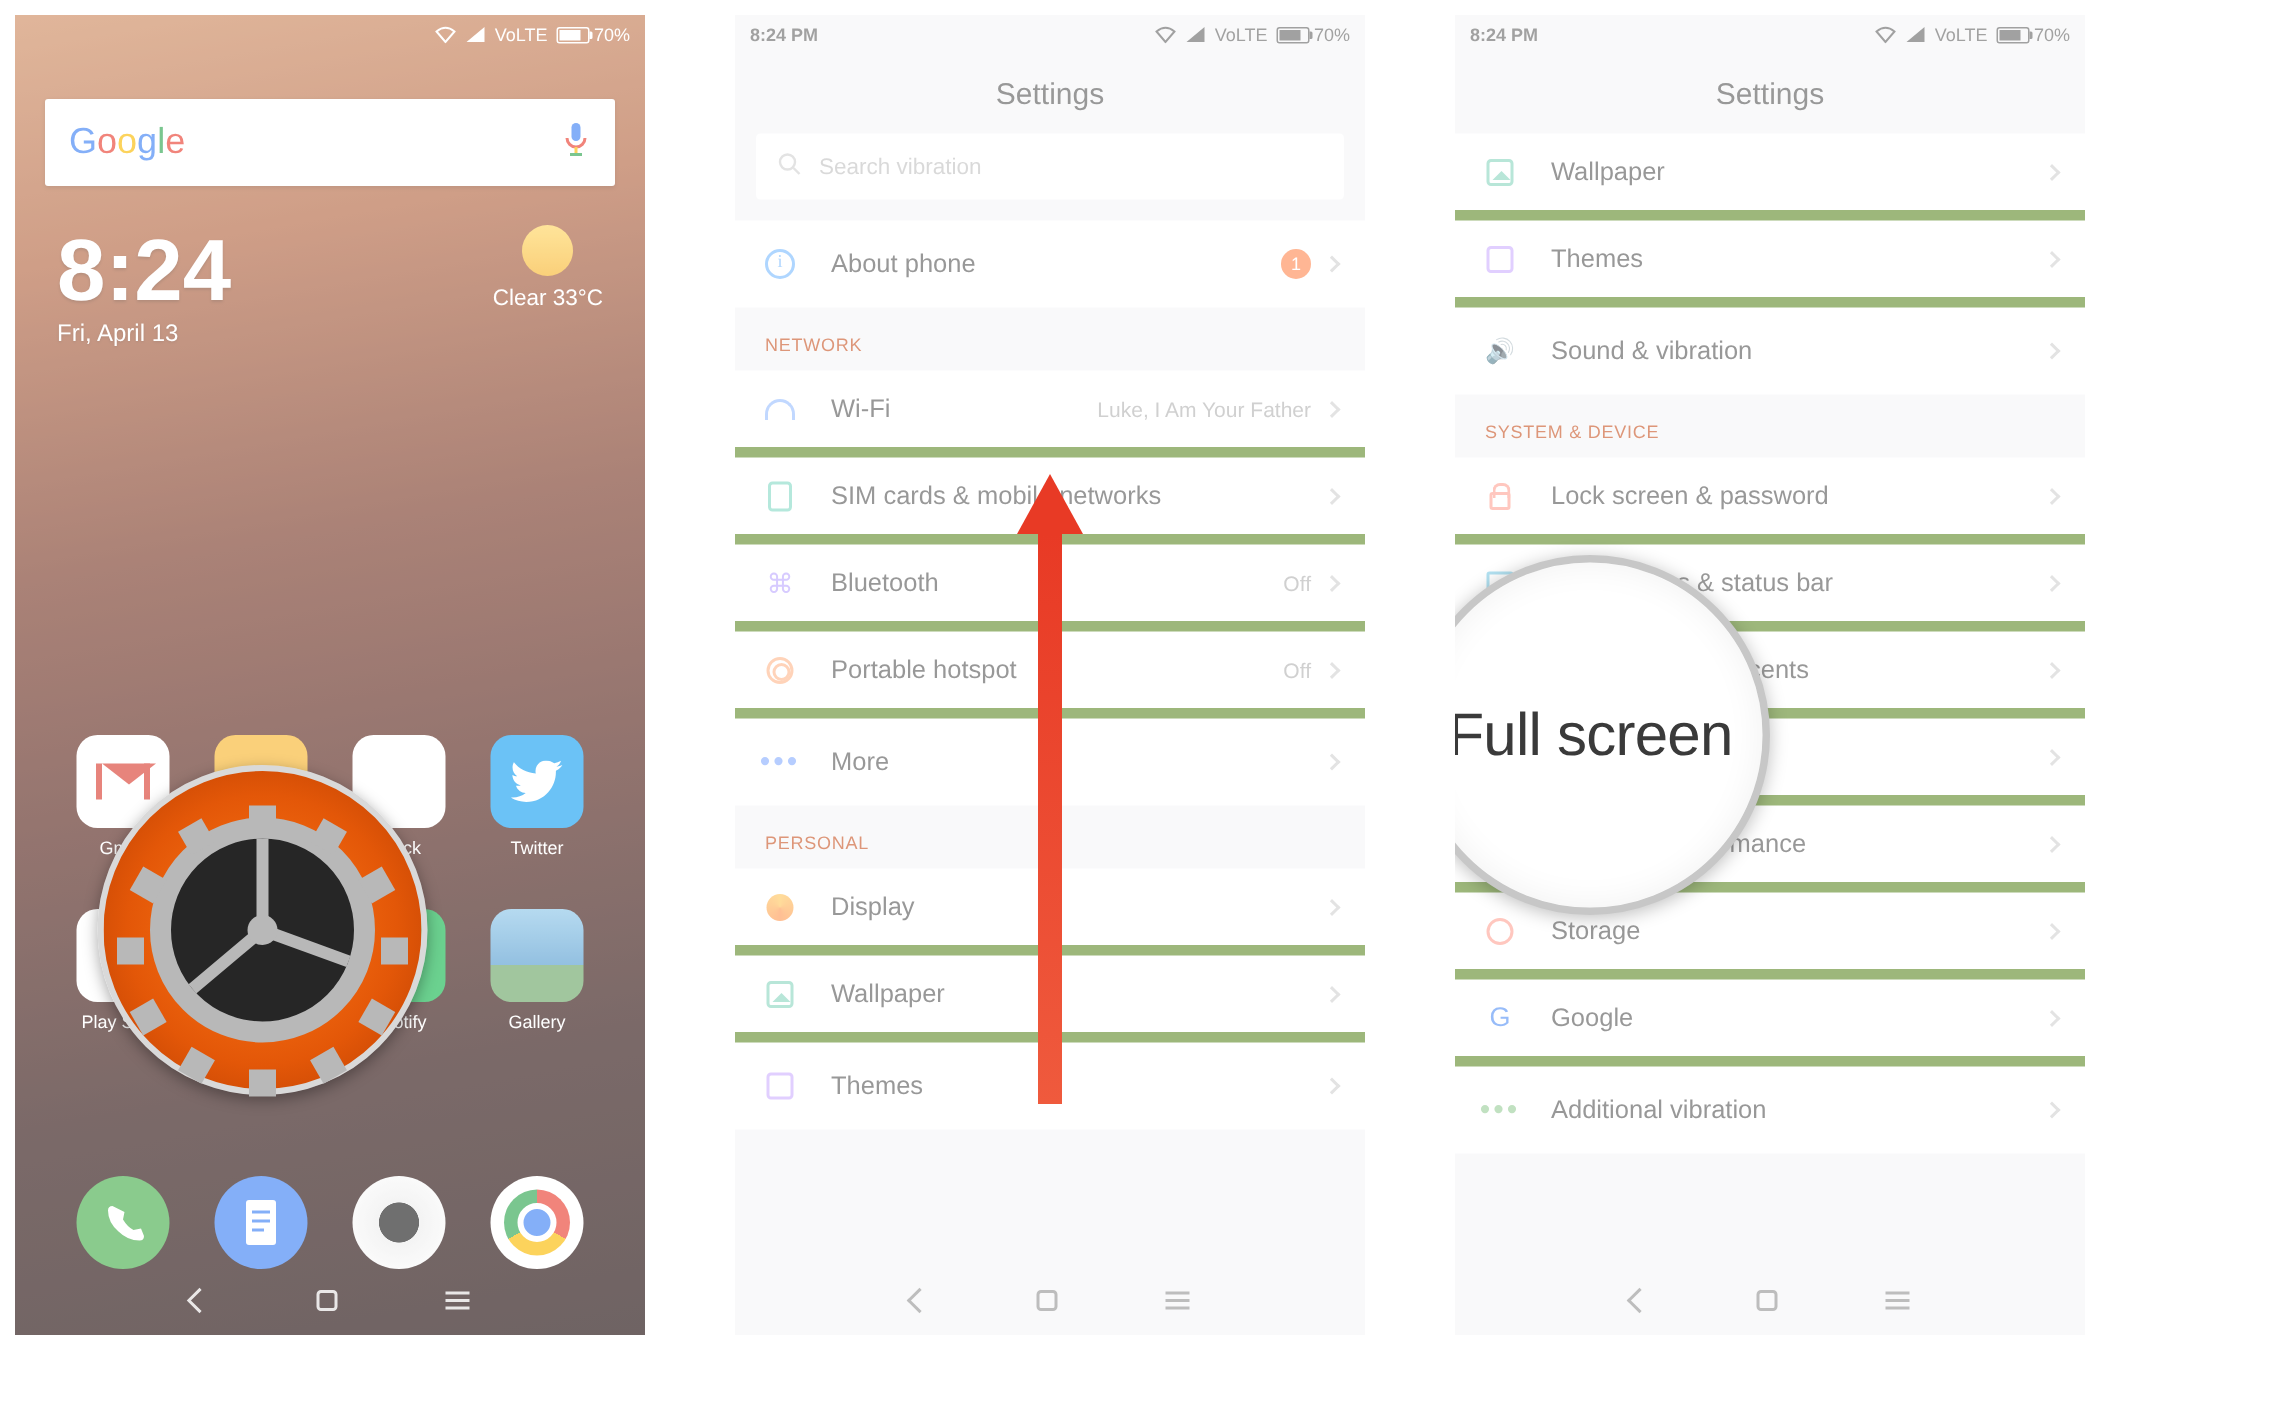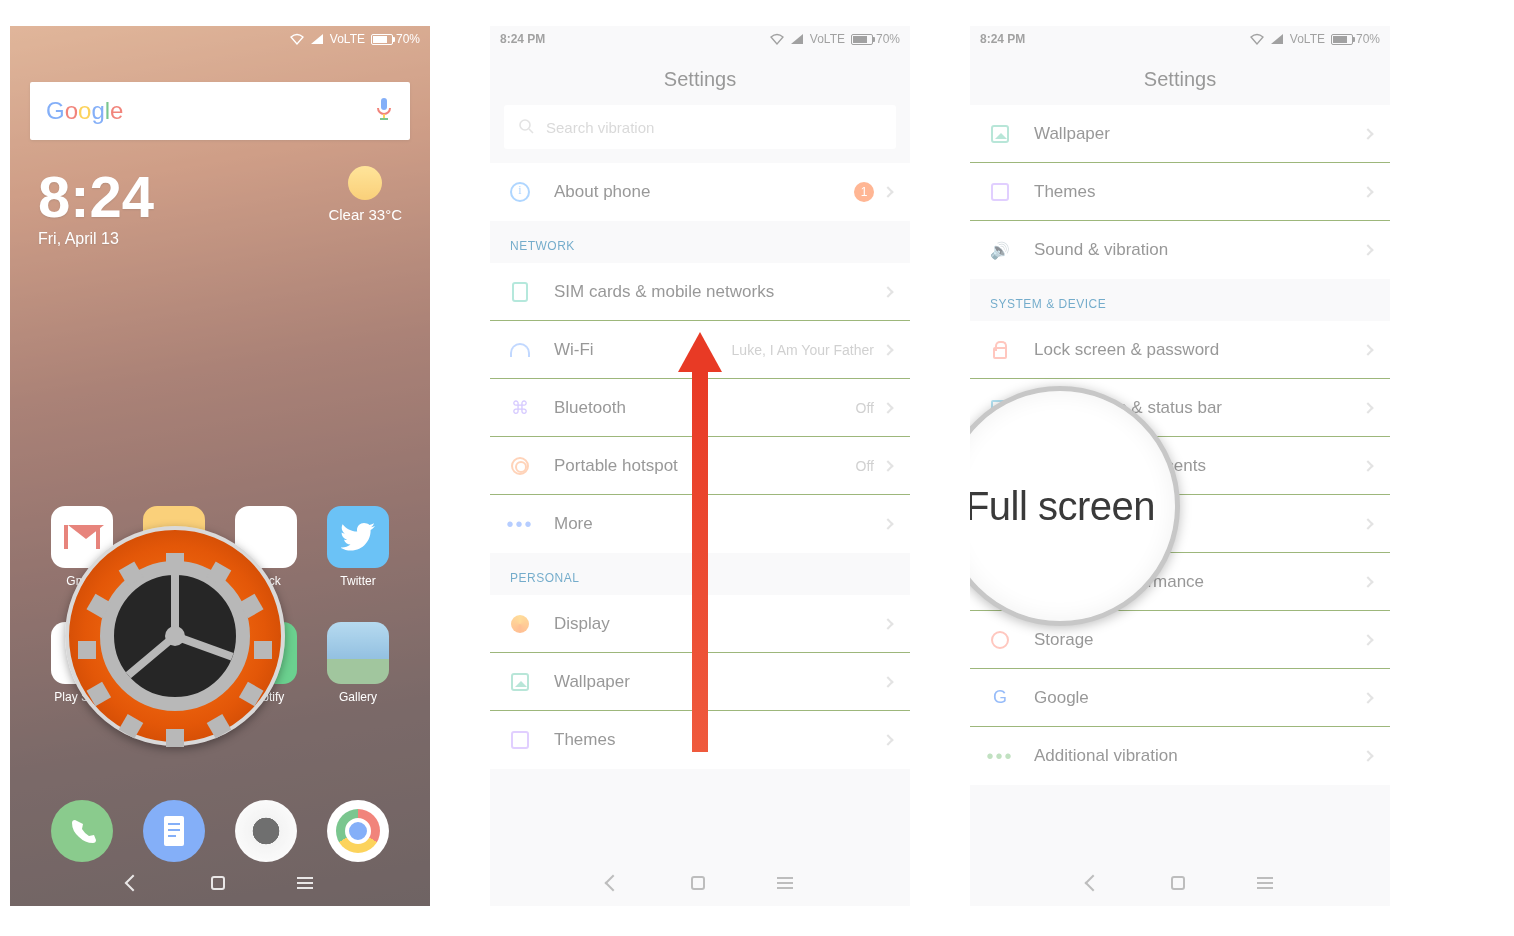--- a/index.html
+++ b/index.html
@@ -10,21 +10,20 @@
     height: 936px;
     overflow: hidden;
     position: relative;
   }
   .panel {
     position: absolute;
     top: 10px;
     width: 420px;
     height: 880px;
     overflow: hidden;
-    margin-top: 16px;
   }
   .panel.faded::after {
     content:"";
     position:absolute;
     top:0;left:0;right:0;bottom:0;
     background: rgba(255,255,255,0.45);
     pointer-events:none;
   }
   .p1 { left: 10px; }
   .p2 { left: 490px; }
@@ -129,23 +128,23 @@
   .gear-lg .s3{transform:translateX(-50%) rotate(230deg);}
   .gear-lg .hub{width:20px;height:20px;background:#b8b8b8;border-radius:50%;z-index:2;}
   .gear-teeth{position:absolute;inset:-14px;}
   .gear-teeth span{position:absolute;left:50%;top:-8px;width:18px;height:18px;background:#b8b8b8;transform-origin:50% 97px;}
 
   
   .settings-pane { width:100%;height:100%;background:#f4f5f6;position:relative;}
   .sp-header { background:#f4f5f6; text-align:center; padding:16px 0 14px; font-size:20px;color:#444;font-weight:500;}
   .sp-search { margin:0 14px 14px;background:#fff;border-radius:3px;height:44px;display:flex;align-items:center;padding:0 14px;color:#bbb;font-size:15px;}
   .sp-search .sicon{margin-right:12px;}
-  .sp-group-title { padding:18px 20px 10px; font-size:12px; color:#0369a1; letter-spacing:0.5px;}
+  .sp-group-title { padding:18px 20px 10px; font-size:12px; color:#c2410c; letter-spacing:0.5px;}
   .sp-group { background:#fff; }
-  .sp-row { display:flex;align-items:center;height:58px;padding:0 18px;border-bottom:1px solid #4d7c0f;}
+  .sp-row { display:flex;align-items:center;height:58px;padding:0 18px;border-bottom:7px solid #4d7c0f;}
   .sp-row:last-child{border-bottom:0;}
   .sp-row .ricon{width:24px;height:24px;margin-right:22px;display:flex;align-items:center;justify-content:center;flex-shrink:0;}
   .sp-row .rlabel{font-size:17px;color:#444;flex:1;}
   .sp-row .rvalue{font-size:14px;color:#aaa;margin-right:10px;}
   .sp-row .badge{width:20px;height:20px;border-radius:50%;background:#ff7a3c;color:#fff;font-size:12px;display:flex;align-items:center;justify-content:center;margin-right:10px;}
   .sp-row .chev{width:8px;height:8px;border-right:2px solid #ccc;border-top:2px solid #ccc;transform:rotate(45deg);}
 
   .swipe-arrow { position:absolute;left:50%;top:306px;transform:translateX(-50%);z-index:10;pointer-events:none;}
   .swipe-arrow .head{width:0;height:0;border-left:22px solid transparent;border-right:22px solid transparent;border-bottom:40px solid #e83a25;}
   .swipe-arrow .stem{width:16px;height:380px;background:linear-gradient(#e83a25,#ef5a3d);margin:0 auto;}
@@ -391,31 +390,31 @@
         <span class="rlabel">About phone</span>
         <span class="badge">1</span>
         <span class="chev"></span>
       </div>
     </div>
 
     <div class="sp-group-title">NETWORK</div>
     <div class="sp-group">
       <div class="sp-row">
         <span class="ricon">
-            <span class="ic ic-sim"></span>
-          </span>
-        <span class="rlabel">SIM cards &amp; mobile networks</span>
-        <span class="chev"></span>
-      </div>
-      <div class="sp-row">
-        <span class="ricon">
             <span class="ic ic-wifi"></span>
           </span>
         <span class="rlabel">Wi-Fi</span>
         <span class="rvalue">Luke, I Am Your Father</span>
+        <span class="chev"></span>
+      </div>
+      <div class="sp-row">
+        <span class="ricon">
+            <span class="ic ic-sim"></span>
+          </span>
+        <span class="rlabel">SIM cards &amp; mobile networks</span>
         <span class="chev"></span>
       </div>
       <div class="sp-row">
         <span class="ricon ic-bt">⌘</span>
         <span class="rlabel">Bluetooth</span>
         <span class="rvalue">Off</span>
         <span class="chev"></span>
       </div>
       <div class="sp-row">
         <span class="ricon">

